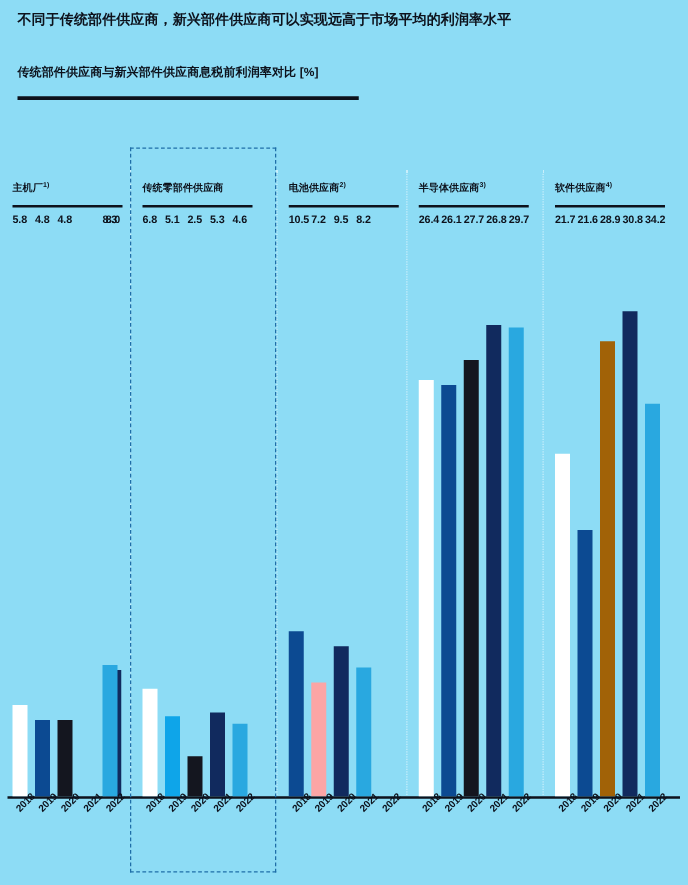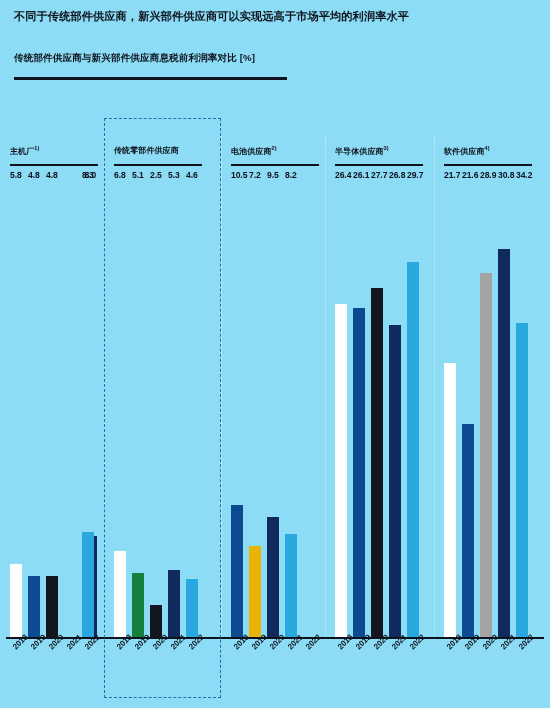--- a/index.html
+++ b/index.html
@@ -245,21 +245,21 @@
     <div class="group" style="left: 104px; width: 117px;">
       <div class="group-label">传统零部件供应商</div>
       <div class="group-rule" style="width: 88px;"></div>
       <div class="bars">
         <div class="bar-wrap">
           <div class="bar c-white" style="height: 85.7556px; background: rgb(255, 255, 255);">
             <div class="bar-value">6.8</div>
           </div>
         </div>
         <div class="bar-wrap">
-          <div class="bar c-blue" style="height: 64.3167px; background: #15803d;">
+          <div class="bar c-blue" style="height: 64.3167px; background: #0ea5e9;">
             <div class="bar-value">5.1</div>
           </div>
         </div>
         <div class="bar-wrap">
           <div class="bar c-black" style="height: 31.5278px; background: rgb(20, 22, 31);">
             <div class="bar-value">2.5</div>
           </div>
         </div>
         <div class="bar-wrap">
           <div class="bar c-navy" style="height: 66.8389px; background: rgb(17, 42, 94);">
@@ -293,21 +293,21 @@
     <div class="group" style="left: 221px; width: 104px;">
       <div class="group-label">电池供应商<sup>2)</sup></div>
       <div class="group-rule" style="width: 88px;"></div>
       <div class="bars">
         <div class="bar-wrap">
           <div class="bar c-blue" style="height: 132.417px; background: rgb(12, 74, 146);">
             <div class="bar-value">10.5</div>
           </div>
         </div>
         <div class="bar-wrap">
-          <div class="bar c-black" style="height: 90.8px; background: #eab308; text-align: center;">
+          <div class="bar c-black" style="height: 90.8px; background: #fca5a5; text-align: center;">
             <div class="bar-value">7.2</div>
           </div>
         </div>
         <div class="bar-wrap">
           <div class="bar c-navy" style="height: 119.806px; background: rgb(17, 42, 94); text-decoration: underline;">
             <div class="bar-value">9.5</div>
           </div>
         </div>
         <div class="bar-wrap">
           <div class="bar c-cyan" style="height: 103.411px; background: rgb(41, 168, 224); text-align: right;">
@@ -346,21 +346,21 @@
           <div class="bar c-blue" style="height: 329.15px; background: rgb(12, 74, 146);">
             <div class="bar-value">26.1</div>
           </div>
         </div>
         <div class="bar-wrap">
           <div class="bar c-black" style="height: 349.328px; background: rgb(20, 22, 31);">
             <div class="bar-value">27.7</div>
           </div>
         </div>
         <div class="bar-wrap">
-          <div class="bar c-navy" style="height: 312px; background: rgb(17, 42, 94);">
+          <div class="bar c-navy" style="height: 377px; background: rgb(17, 42, 94);">
             <div class="bar-value">26.8</div>
           </div>
         </div>
         <div class="bar-wrap">
           <div class="bar c-cyan" style="height: 374.55px; background: rgb(41, 168, 224);">
             <div class="bar-value">29.7</div>
           </div>
         </div>
       </div>
       <div class="years">
@@ -389,21 +389,21 @@
           <div class="bar c-white" style="height: 273.661px; background: rgb(255, 255, 255);">
             <div class="bar-value">21.7</div>
           </div>
         </div>
         <div class="bar-wrap">
           <div class="bar c-blue" style="height: 213px; background: rgb(12, 74, 146); text-align: center;">
             <div class="bar-value">21.6</div>
           </div>
         </div>
         <div class="bar-wrap">
-          <div class="bar c-black" style="height: 364.461px; background: #a3a3a3;">
+          <div class="bar c-black" style="height: 364.461px; background: #a16207;">
             <div class="bar-value">28.9</div>
           </div>
         </div>
         <div class="bar-wrap">
           <div class="bar c-navy" style="height: 388.422px; background: rgb(17, 42, 94);">
             <div class="bar-value">30.8</div>
           </div>
         </div>
         <div class="bar-wrap">
           <div class="bar c-cyan" style="height: 314px; background: rgb(41, 168, 224);">

